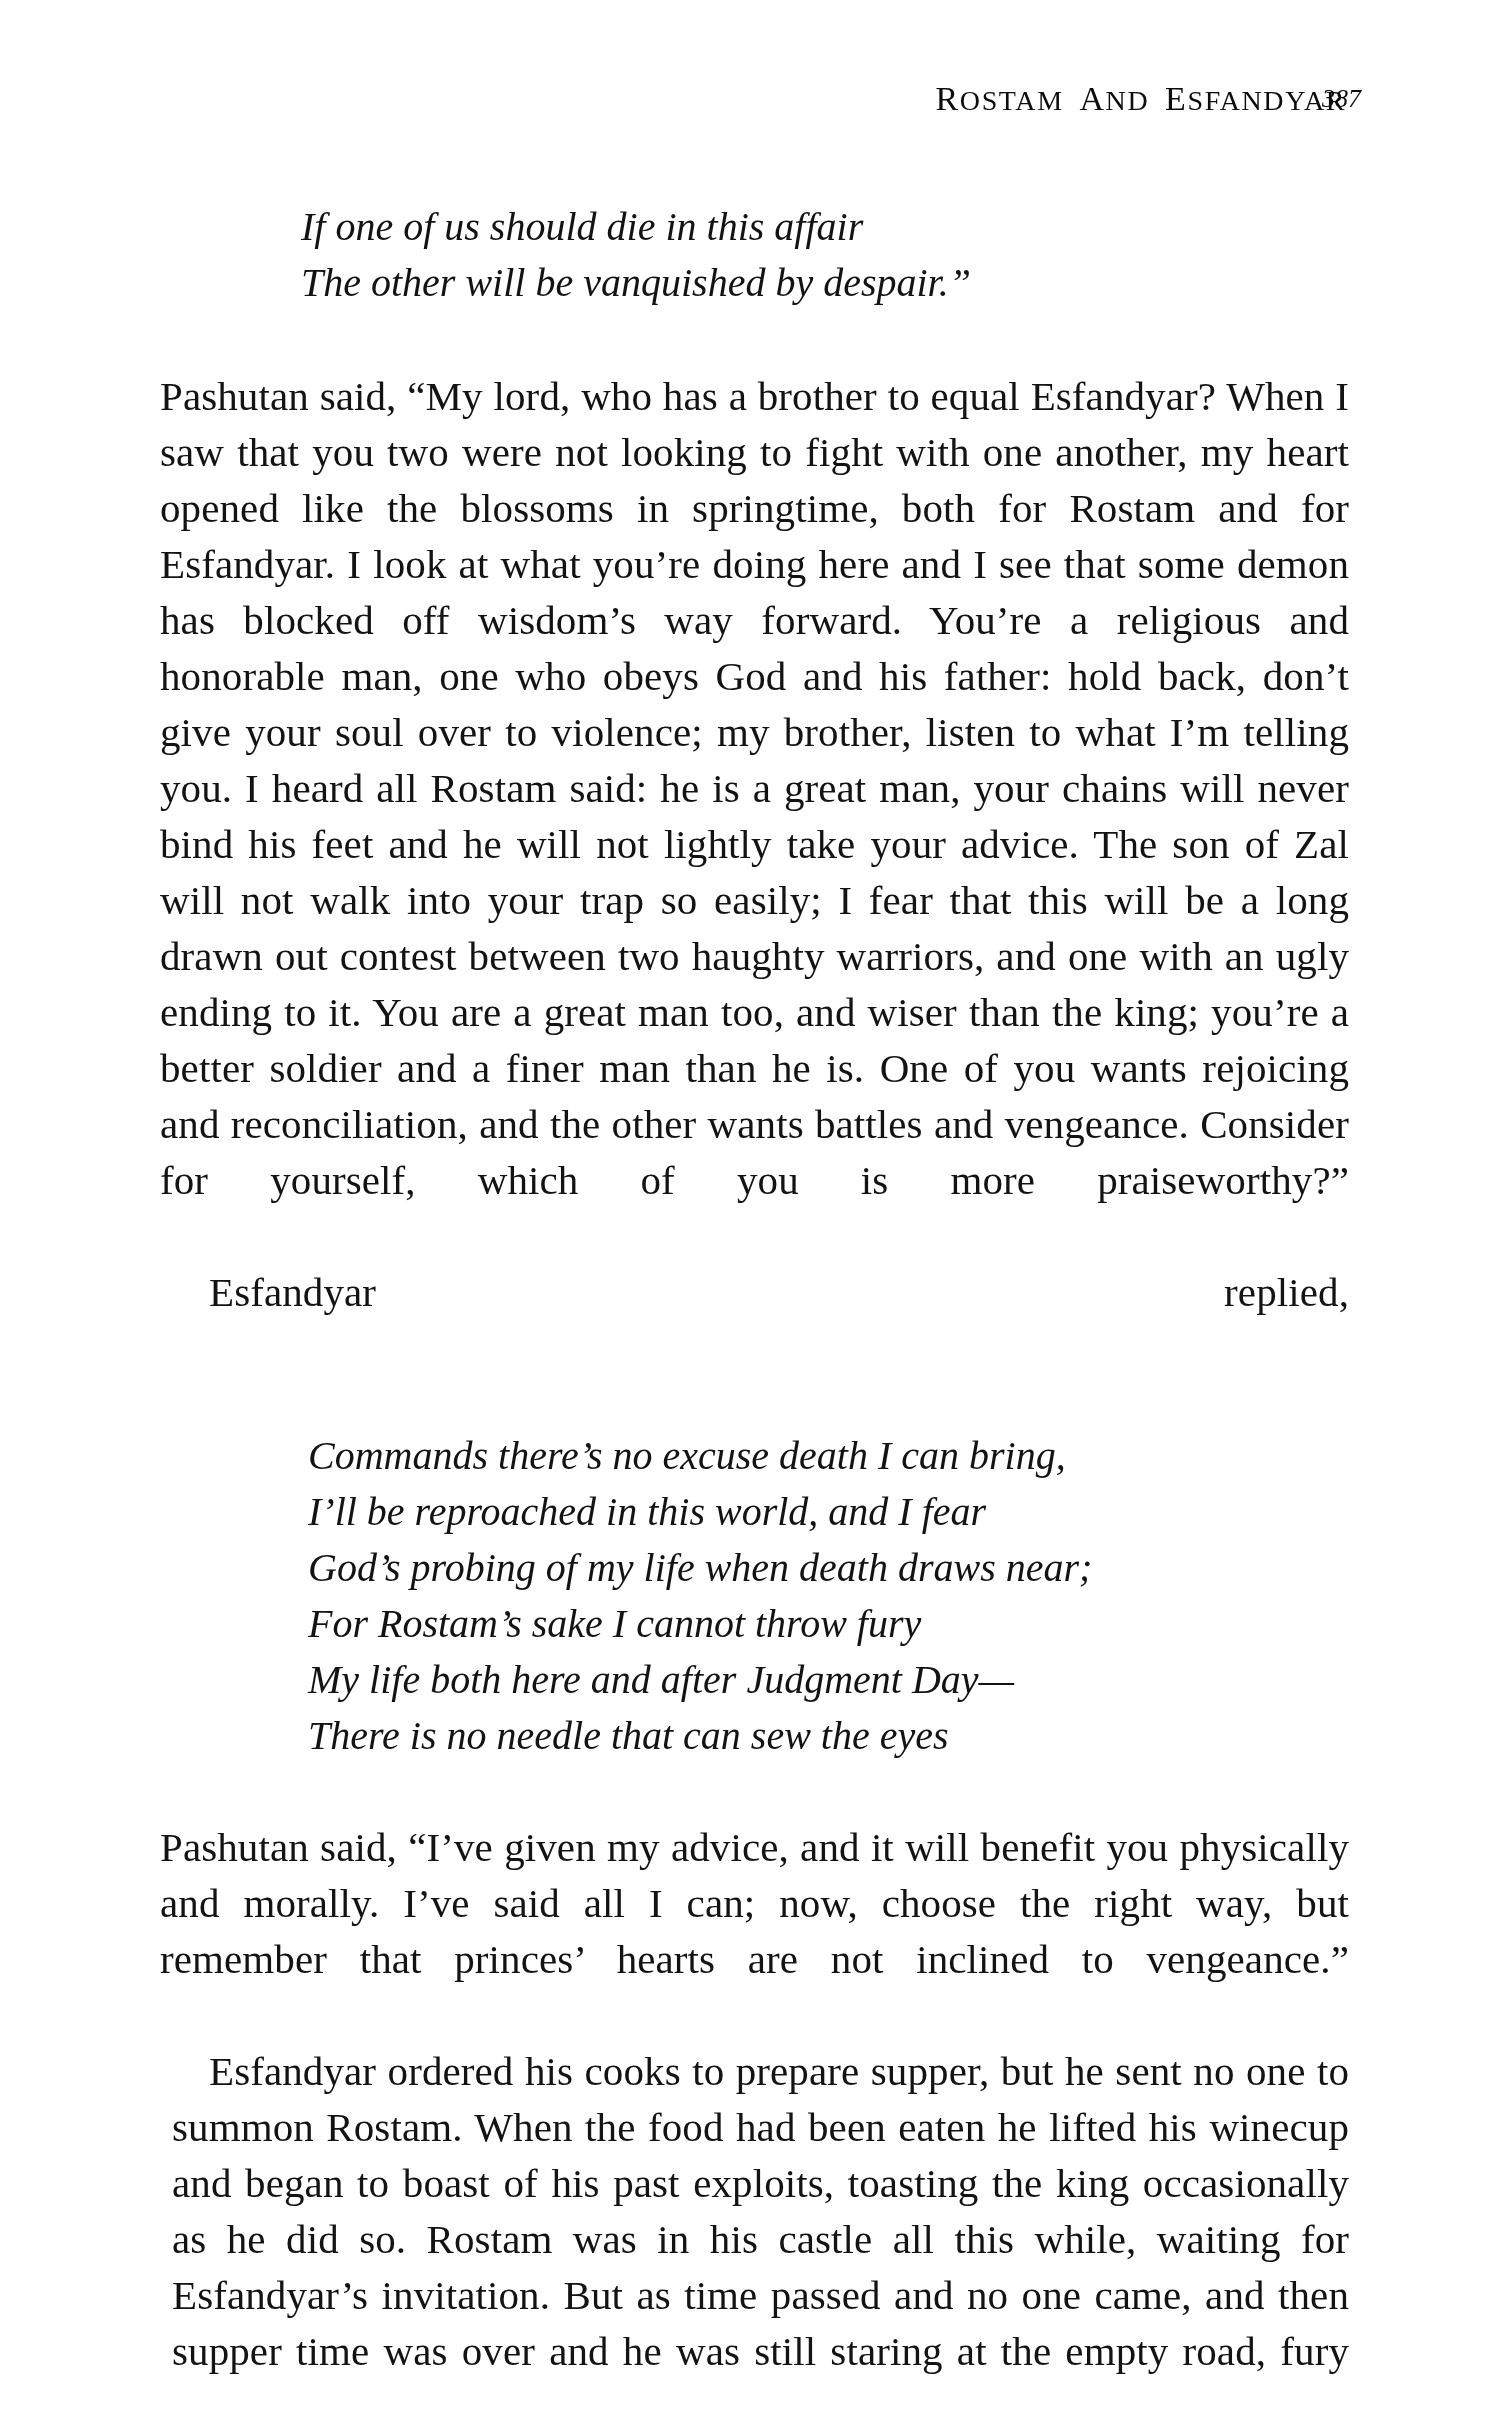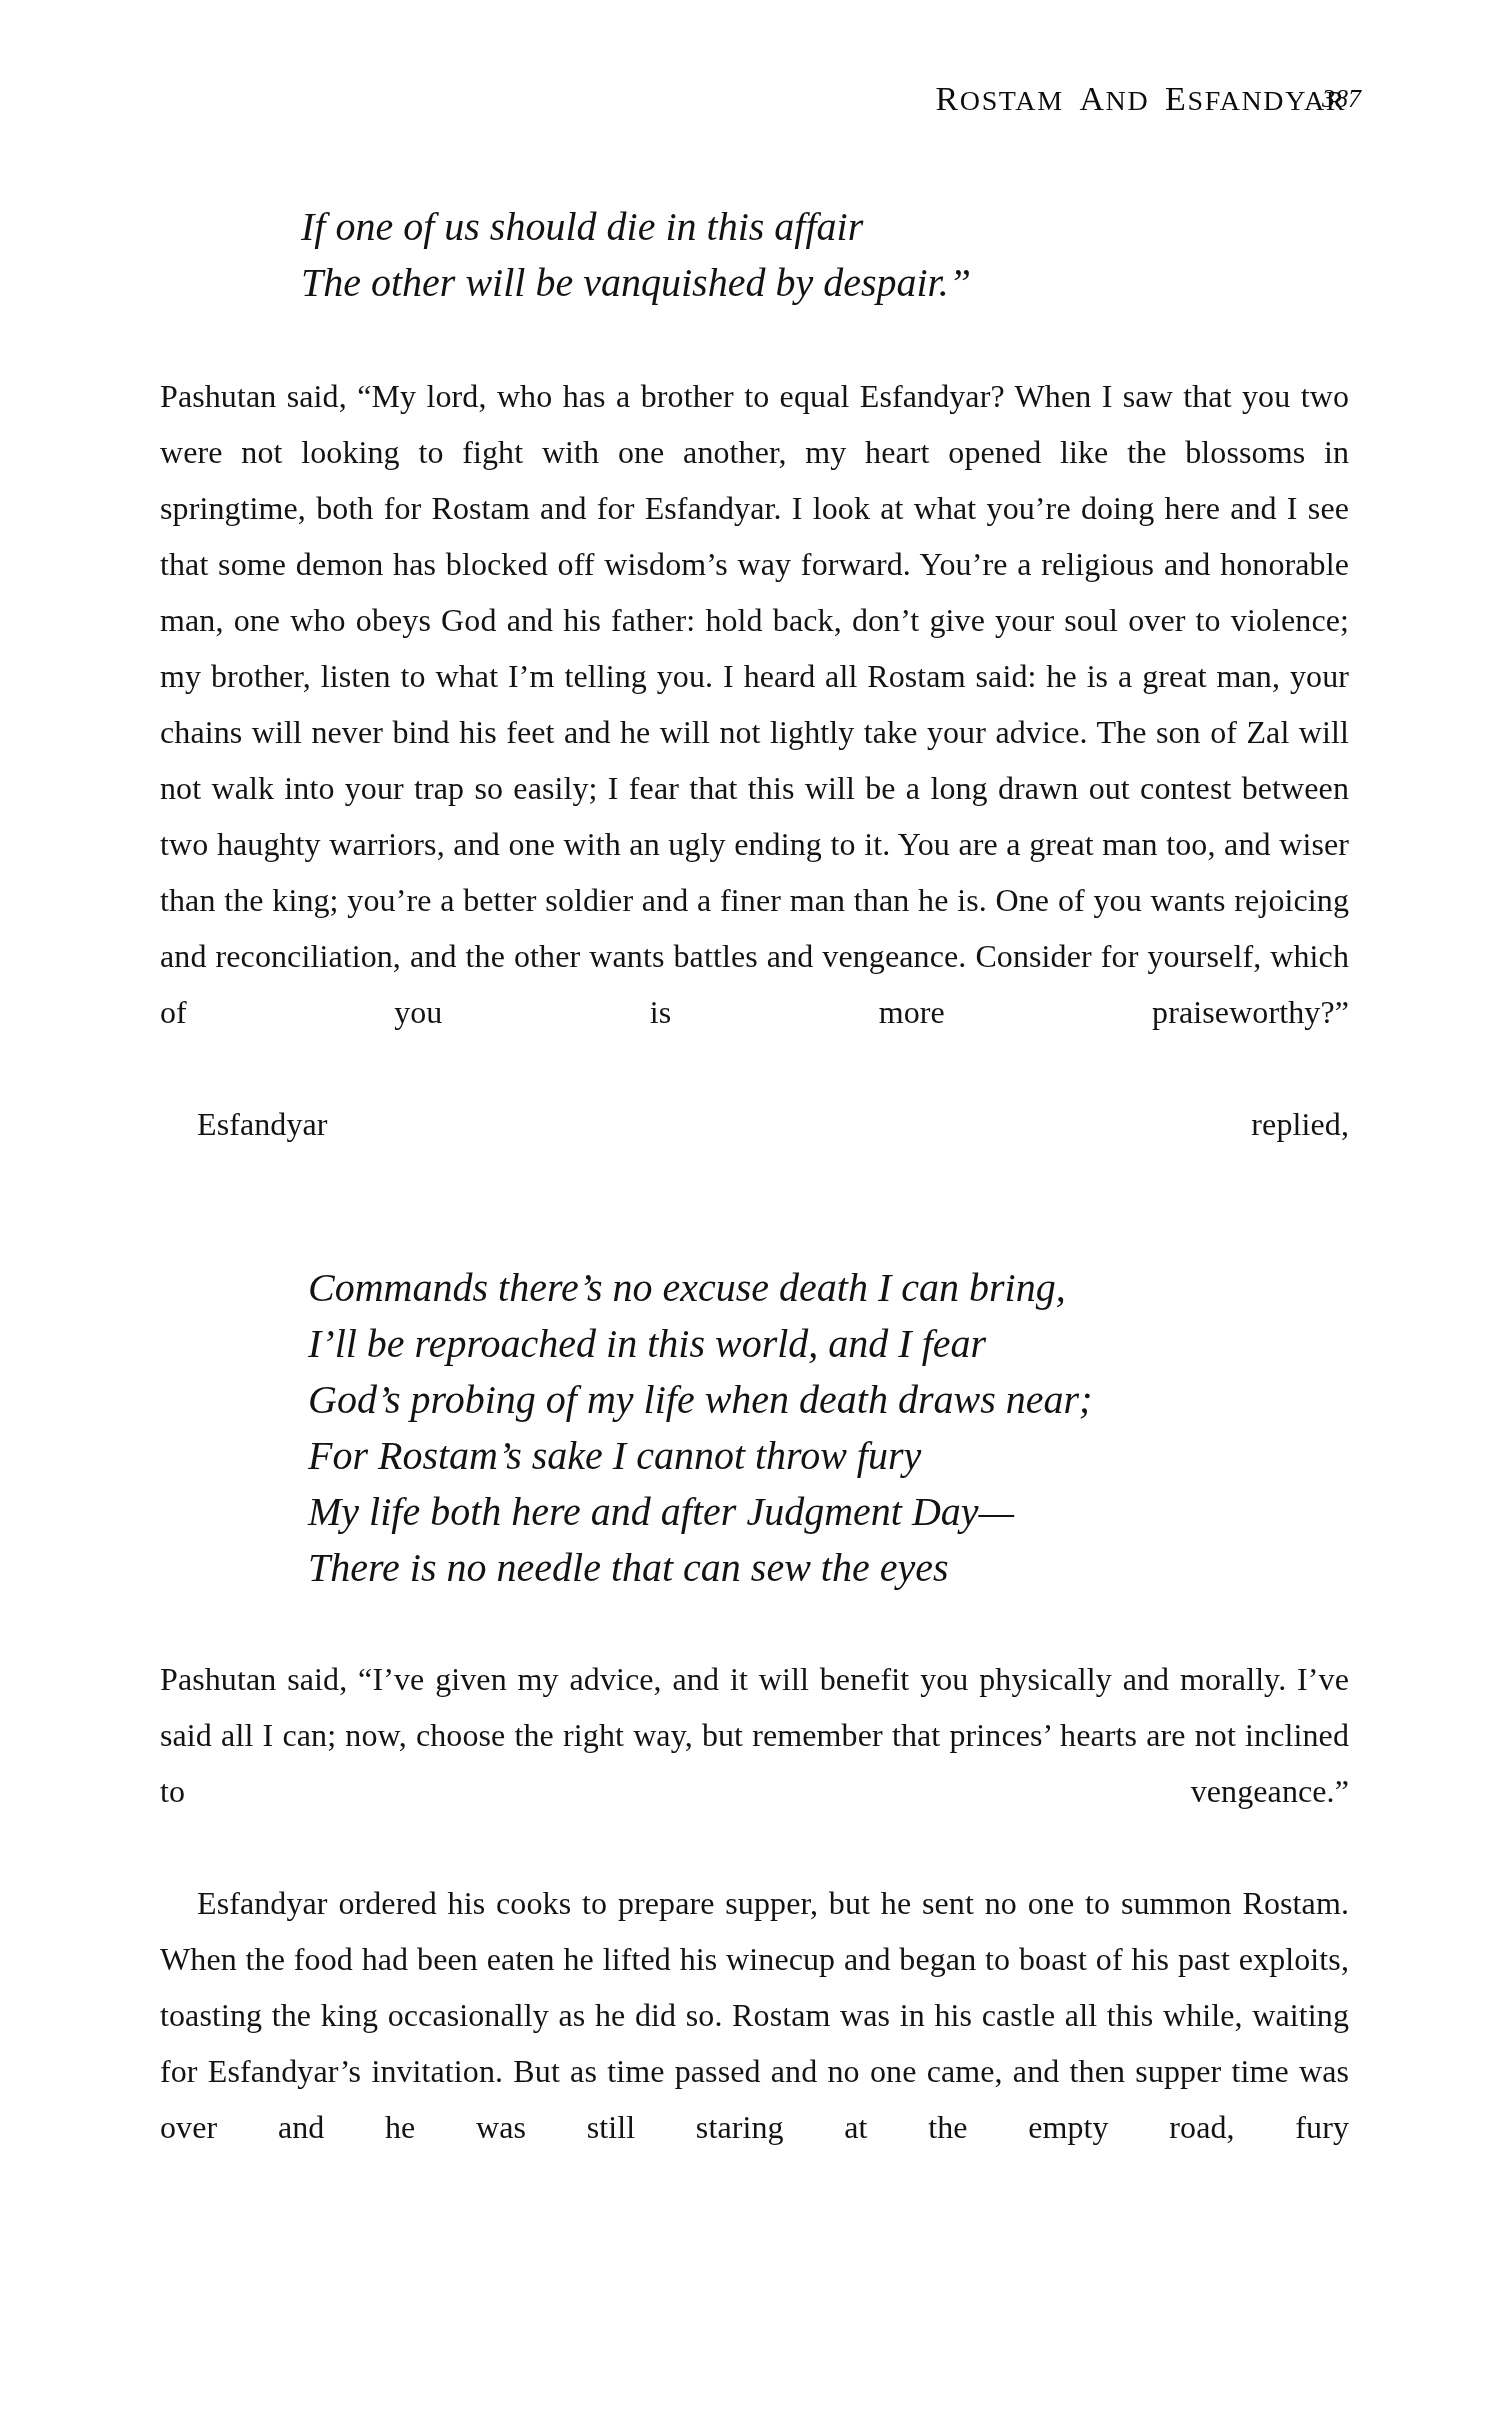--- a/index.html
+++ b/index.html
@@ -56,30 +56,30 @@
   
   .textblock {
     position: absolute;
     left: 160px;
     top: 199px;
     width: 1189px;
   }
 
   p.body {
     margin: 0;
-    font-size: 32px;
+    font-size: 41px;
     line-height: 56px;
     text-align: justify;
     text-justify: inter-word;
     -webkit-hyphens: none;
     hyphens: none;
     color: #131313;
     letter-spacing: 0.1px;
   }
-  p.body.indent { text-indent: 37px; }
+  p.body.indent { text-indent: 37px; margin-left: 12px; }
 
   
   p.body::after {
     content: "";
     display: inline-block;
     width: 100%;
   }
 
   
   .verse {

